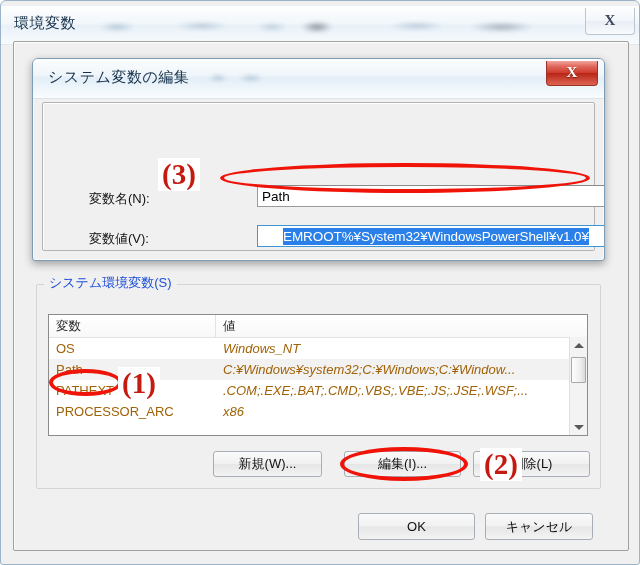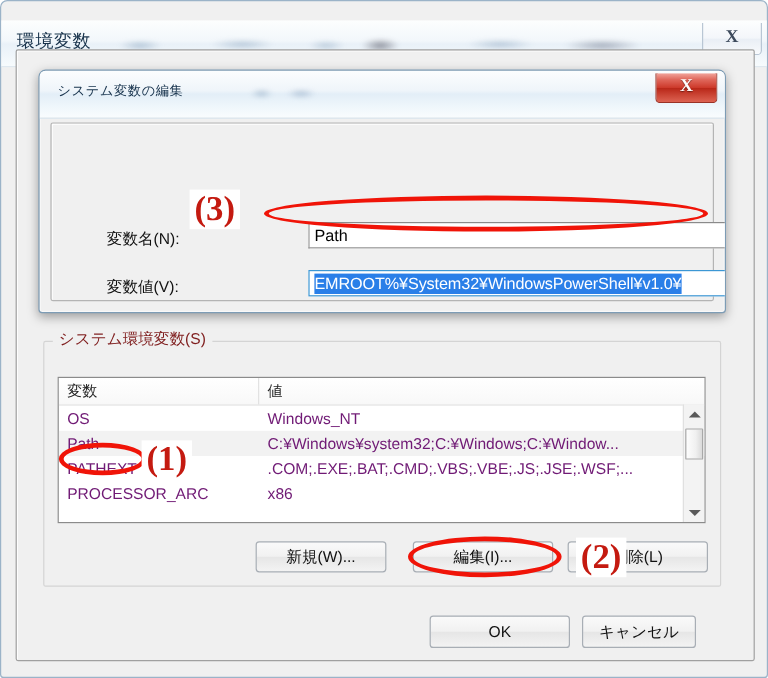--- a/index.html
+++ b/index.html
@@ -16,21 +16,21 @@
     left: 0; top: 0;
     width: 640px; height: 565px;
     box-sizing: border-box;
     background: #f0f0f0;
     border: 1px solid #9bb3c8;
     border-radius: 6px 6px 3px 3px;
     overflow: hidden;
   }
   #outer-titlebar {
     position: absolute;
-    left: 0; top: 16px;
+    left: 0; top: 5px;
     width: 640px; height: 38px;
     background: linear-gradient(to bottom, #fdfefe 0%, #f2f7fb 45%, #e9f1f8 52%, #f7fbfd 100%);
     border-bottom: 1px solid #dfe8ef;
   }
   #outer-title {
     position: absolute;
     left: 13px; top: 8px;
     font-size: 15px;
     color: #16314a;
     letter-spacing: 0.5px;
@@ -88,21 +88,21 @@
     border: 1px solid #d4d4d4;
     border-radius: 2px;
     background: transparent;
   }
   #sysvars-legend {
     position: absolute;
     left: 43px; top: 273px;
     background: #f0f0f0;
     padding: 0 5px;
     font-size: 13px;
-    color: #7f1d1d;
+    color: #1d4ed8;
     white-space: nowrap;
     text-align: center;
   }
 
   
   #var-listbox {
     position: absolute;
     left: 47px; top: 313px;
     width: 540px; height: 122px;
     box-sizing: border-box;
@@ -125,36 +125,37 @@
     height: 22px;
   }
   .hdr-name { width: 167px; }
   .hdr-value { width: 353px; border-right: none; }
 
   .list-row {
     display: flex;
     height: 21px;
     align-items: center;
     font-size: 13px;
-    color: #701a75;
+    color: #a16207;
   }
   .list-row.selected { background: #f2f2f2; }
   .cell-name {
     width: 167px;
     padding-left: 7px;
     box-sizing: border-box;
     white-space: nowrap;
     overflow: hidden;
   }
   .cell-value {
     width: 350px;
     padding-left: 7px;
     box-sizing: border-box;
     white-space: nowrap;
     overflow: hidden;
+    font-style: italic;
   }
 
   
   #list-scrollbar {
     position: absolute;
     right: 0; top: 22px;
     width: 17px; height: 99px;
     background: #f3f3f3;
     border-left: 1px solid #e0e0e0;
   }
@@ -195,21 +196,21 @@
     display: flex;
     align-items: center;
     justify-content: center;
   }
 
   #btn-new    { position: absolute; left: 212px; top: 450px; width: 109px; height: 26px; }
   #btn-edit   { position: absolute; left: 343px; top: 450px; width: 117px; height: 26px; }
   #btn-delete { position: absolute; left: 472px; top: 450px; width: 117px; height: 26px; }
 
   #btn-ok-outer     { position: absolute; left: 357px; top: 512px; width: 117px; height: 27px; }
-  #btn-cancel-outer { position: absolute; left: 484px; top: 512px; width: 95px; height: 27px; }
+  #btn-cancel-outer { position: absolute; left: 484px; top: 512px; width: 108px; height: 27px; }
 
   
   #inner-dialog {
     position: absolute;
     left: 31px; top: 57px;
     width: 573px; height: 203px;
     box-sizing: border-box;
     background: #f0f0f0;
     border: 1px solid #7d9cb5;
     border-radius: 6px 6px 3px 3px;
@@ -219,21 +220,21 @@
   #inner-titlebar {
     position: absolute;
     left: 0; top: 0;
     width: 571px; height: 39px;
     background: linear-gradient(to bottom, #fcfdfe 0%, #eff5fa 42%, #e3eef7 50%, #eef6fb 75%, #f9fcfe 100%);
     border-bottom: 1px solid #dae5ee;
   }
   #inner-title {
     position: absolute;
     left: 15px; top: 9px;
-    font-size: 11px;
+    font-size: 15px;
     color: #14304a;
     letter-spacing: 0.5px;
     white-space: nowrap;
   }
   #inner-title-blur {
     position: absolute;
     left: 172px; top: 12px;
     width: 65px; height: 14px;
     background:
       radial-gradient(ellipse 13px 5px at 13px 7px, rgba(120,150,180,.55), rgba(120,150,180,0) 72%),
@@ -287,21 +288,21 @@
     font-size: 13.5px;
     color: #000;
     padding: 0 4px;
     display: flex;
     align-items: center;
     overflow: hidden;
     white-space: nowrap;
   }
   #input-varname  { left: 224px; top: 126px; width: 358px; height: 22px; }
   #input-varvalue { left: 224px; top: 166px; width: 358px; height: 22px;
-                    border: 1px solid #3c97d4; }
+                    border: 1px solid #3c97d4; justify-content: center; }
   #varvalue-text {
     background: #2a7fe8;
     color: #ffffff;
     padding: 1px 0;
     letter-spacing: -0.1px;
   }
 
   
   .annot-label {
     position: absolute;

